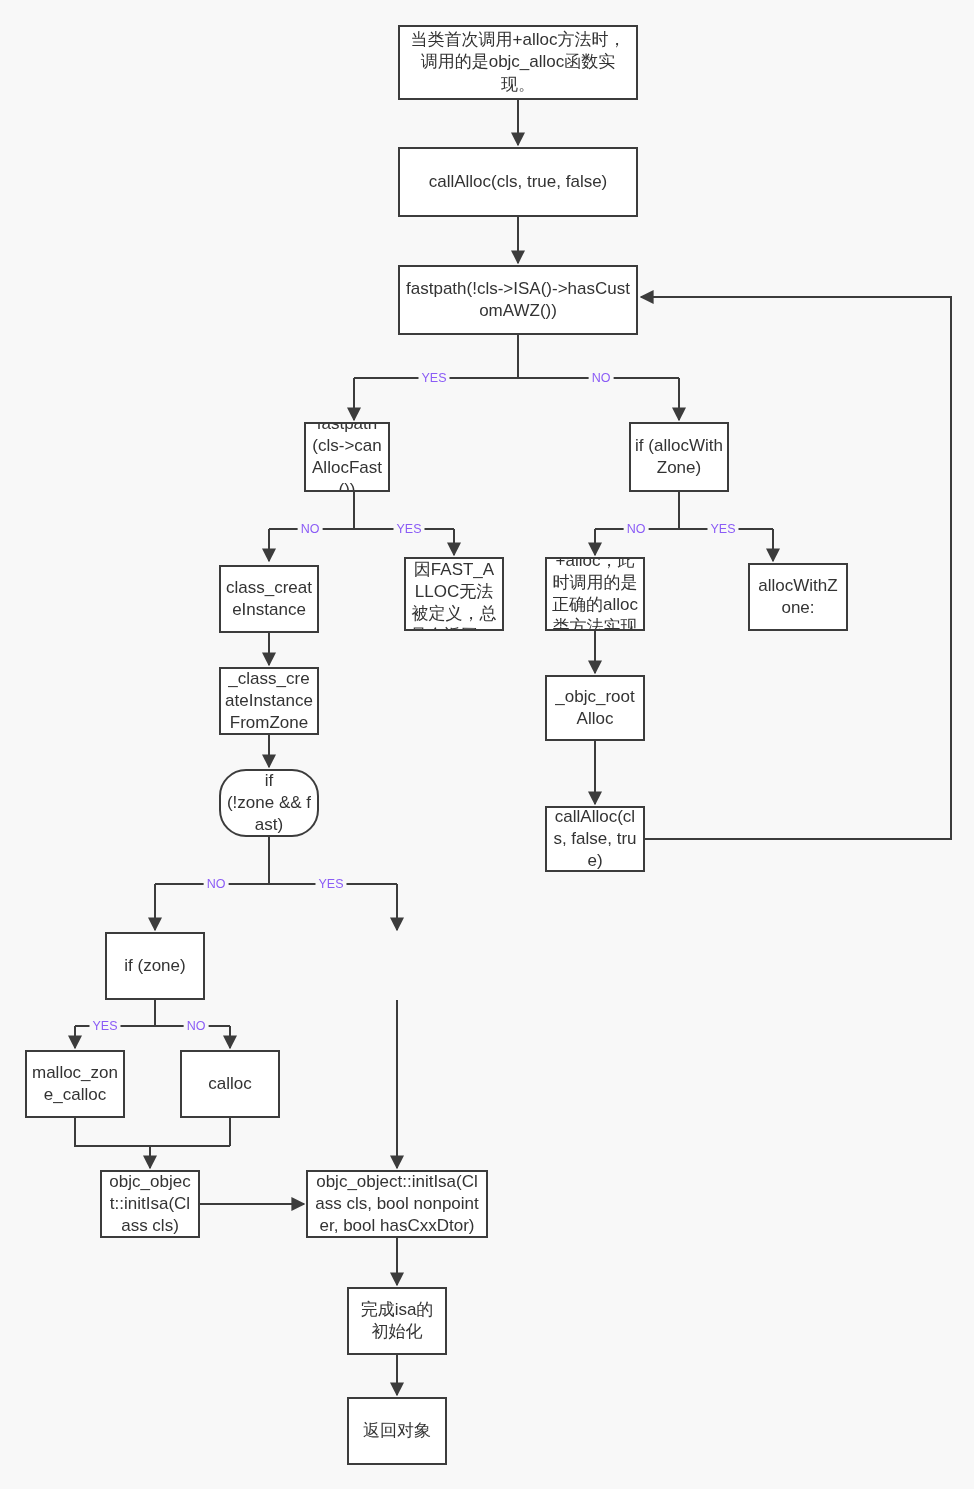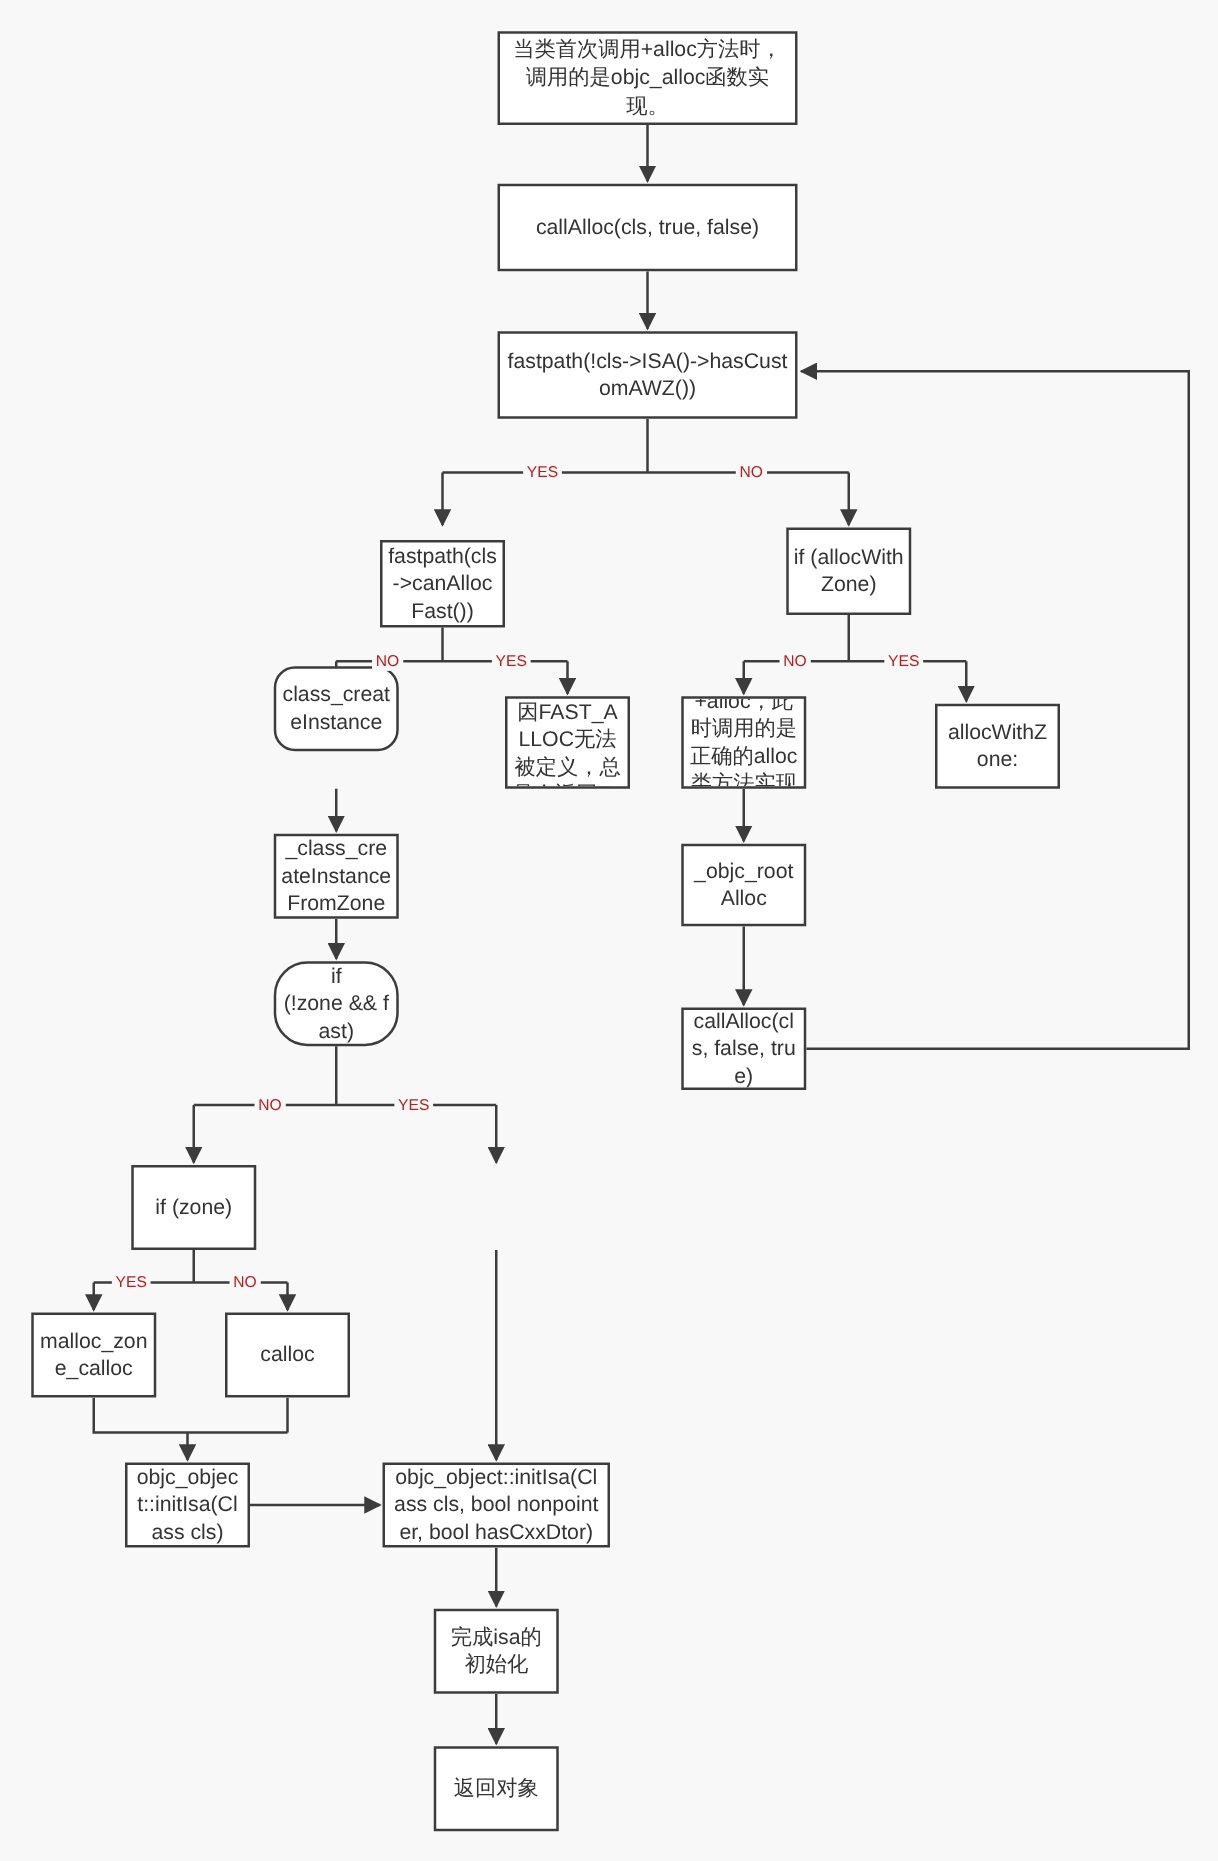--- a/index.html
+++ b/index.html
@@ -42,21 +42,21 @@
     padding: 0 4px;
     white-space: pre-line;
     word-break: break-all;
   }
   .node.cjk {
     word-break: break-all;
   }
   .edge-label {
     position: absolute;
     background: #f8f8f8;
-    color: #b91c1c;
+    color: #8b5cf6;
     font-size: 12.5px;
     line-height: 1;
     padding: 1px 3px;
     transform: translate(-50%, -50%);
     white-space: nowrap;
   }
 </style>
 </head>
 <body>
 
@@ -125,25 +125,25 @@
       <path d="M 397 1355 L 397 1395"></path>
     </g>
   </svg>
 
   <div class="node" style="left:398px; top:25px; width:240px; height:75px;">当类首次调用+alloc方法时，调用的是objc_alloc函数实现。</div>
 
   <div class="node" style="left:398px; top:147px; width:240px; height:70px;">callAlloc(cls, true, false)</div>
 
   <div class="node" style="left:398px; top:265px; width:240px; height:70px;">fastpath(!cls-&gt;ISA()-&gt;hasCustomAWZ())</div>
 
-  <div class="node" style="left:304px; top:432px; width:100px; height:70px;">fastpath(cls-&gt;canAllocFast())</div>
+  <div class="node" style="left:304px; top:422px; width:86px; height:70px;">fastpath(cls-&gt;canAllocFast())</div>
 
   <div class="node" style="left:629px; top:422px; width:100px; height:70px;">if (allocWithZone)</div>
 
-  <div class="node" style="left:219px; top:533px; width:100px; height:68px;border-radius:17px;">class_createInstance</div>
+  <div class="node" style="left:219px; top:565px; width:100px; height:68px;">class_createInstance</div>
 
   <div class="node cjk" style="left:404px; top:557px; width:100px; height:74px; align-items:flex-start;">因FAST_ALLOC无法被定义，总是会返回False</div>
 
   <div class="node cjk" style="left:545px; top:557px; width:100px; height:74px;">+alloc，此时调用的是正确的alloc类方法实现</div>
 
   <div class="node" style="left:723px; top:563px; width:100px; height:68px;margin-left:25px;">allocWithZone:</div>
 
   <div class="node" style="left:219px; top:667px; width:100px; height:68px;">_class_createInstanceFromZone</div>
 
   <div class="node" style="left:545px; top:675px; width:100px; height:66px;">_objc_rootAlloc</div>

